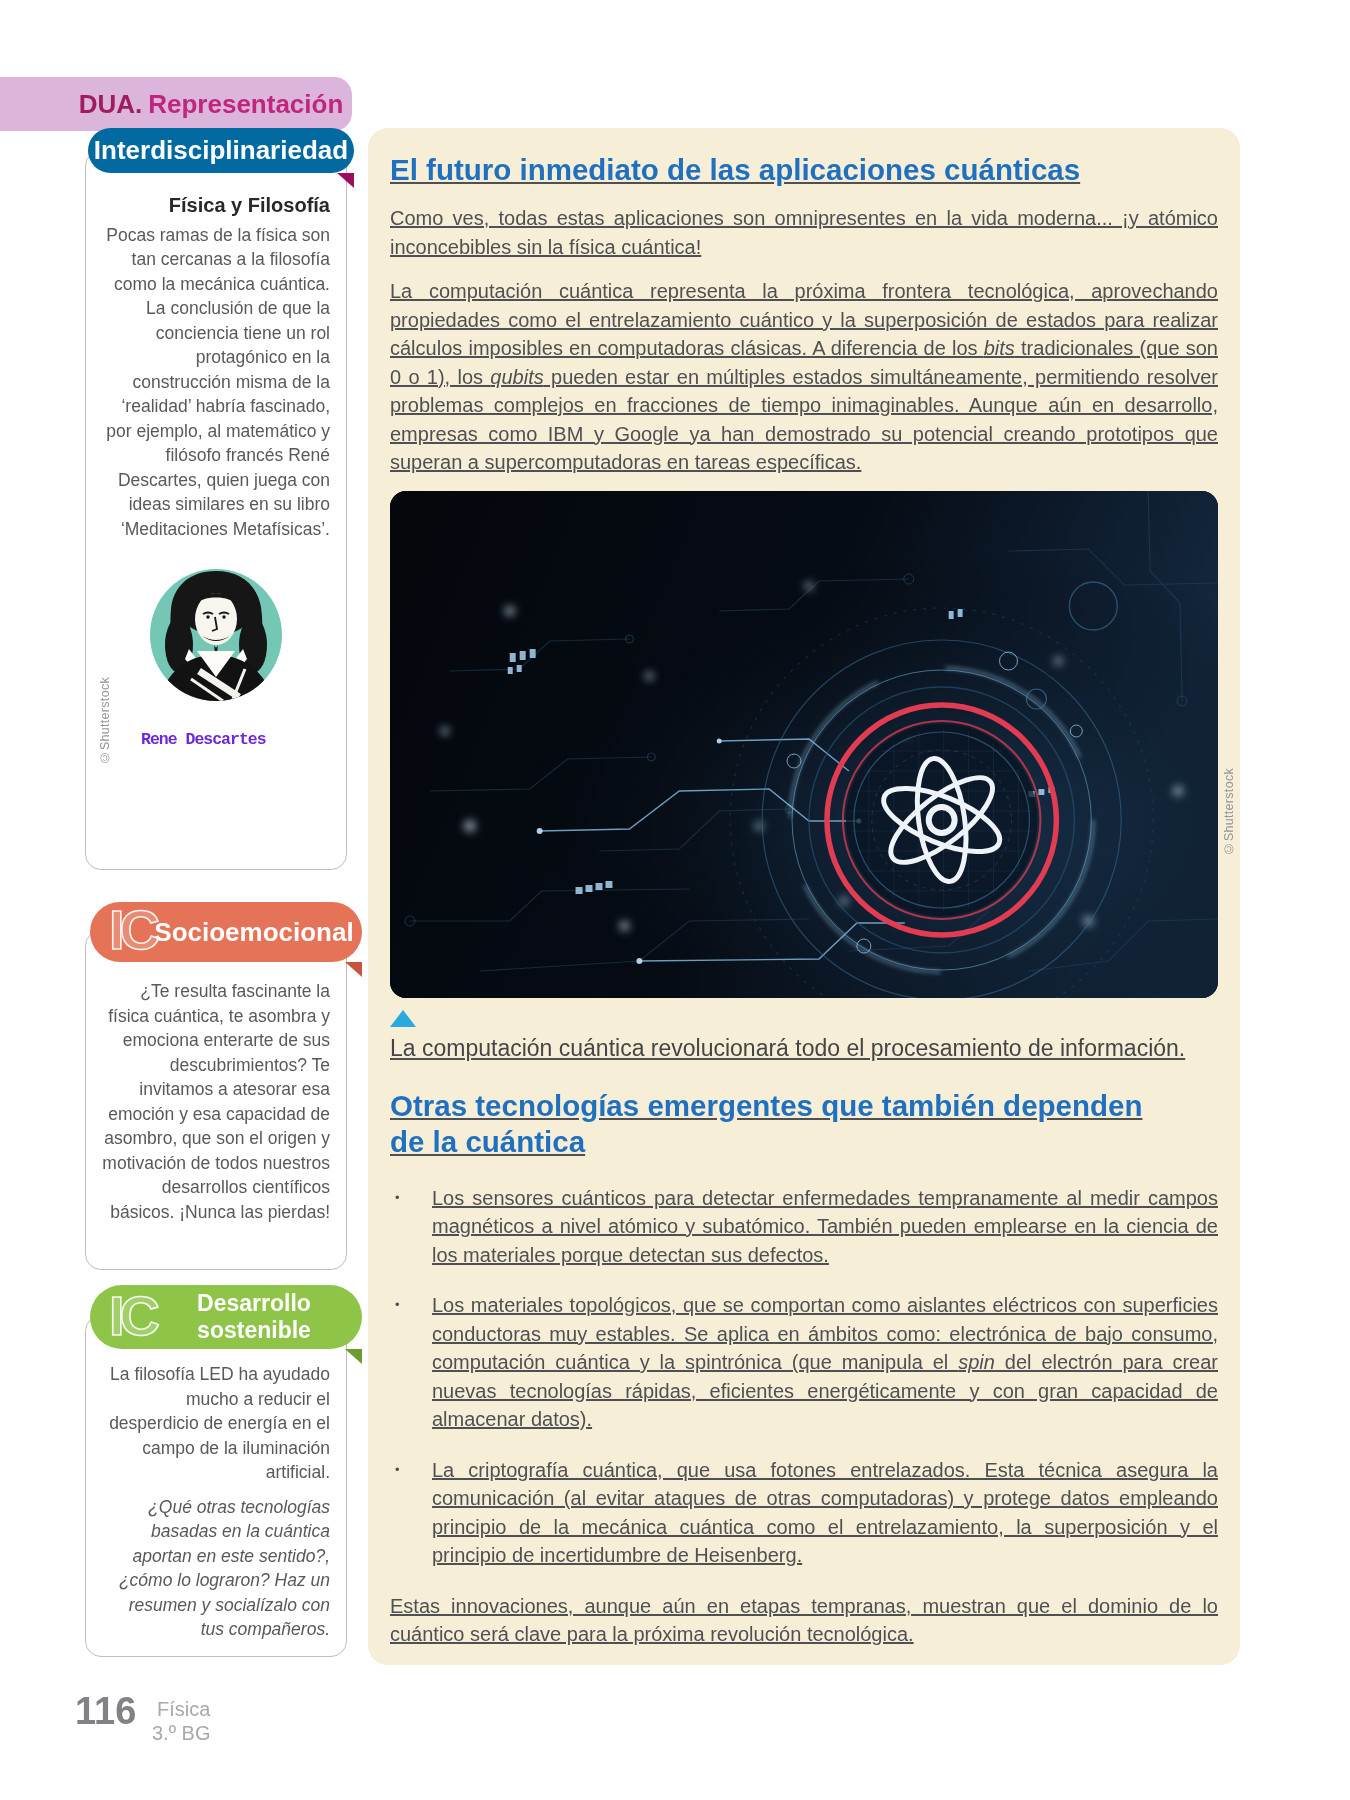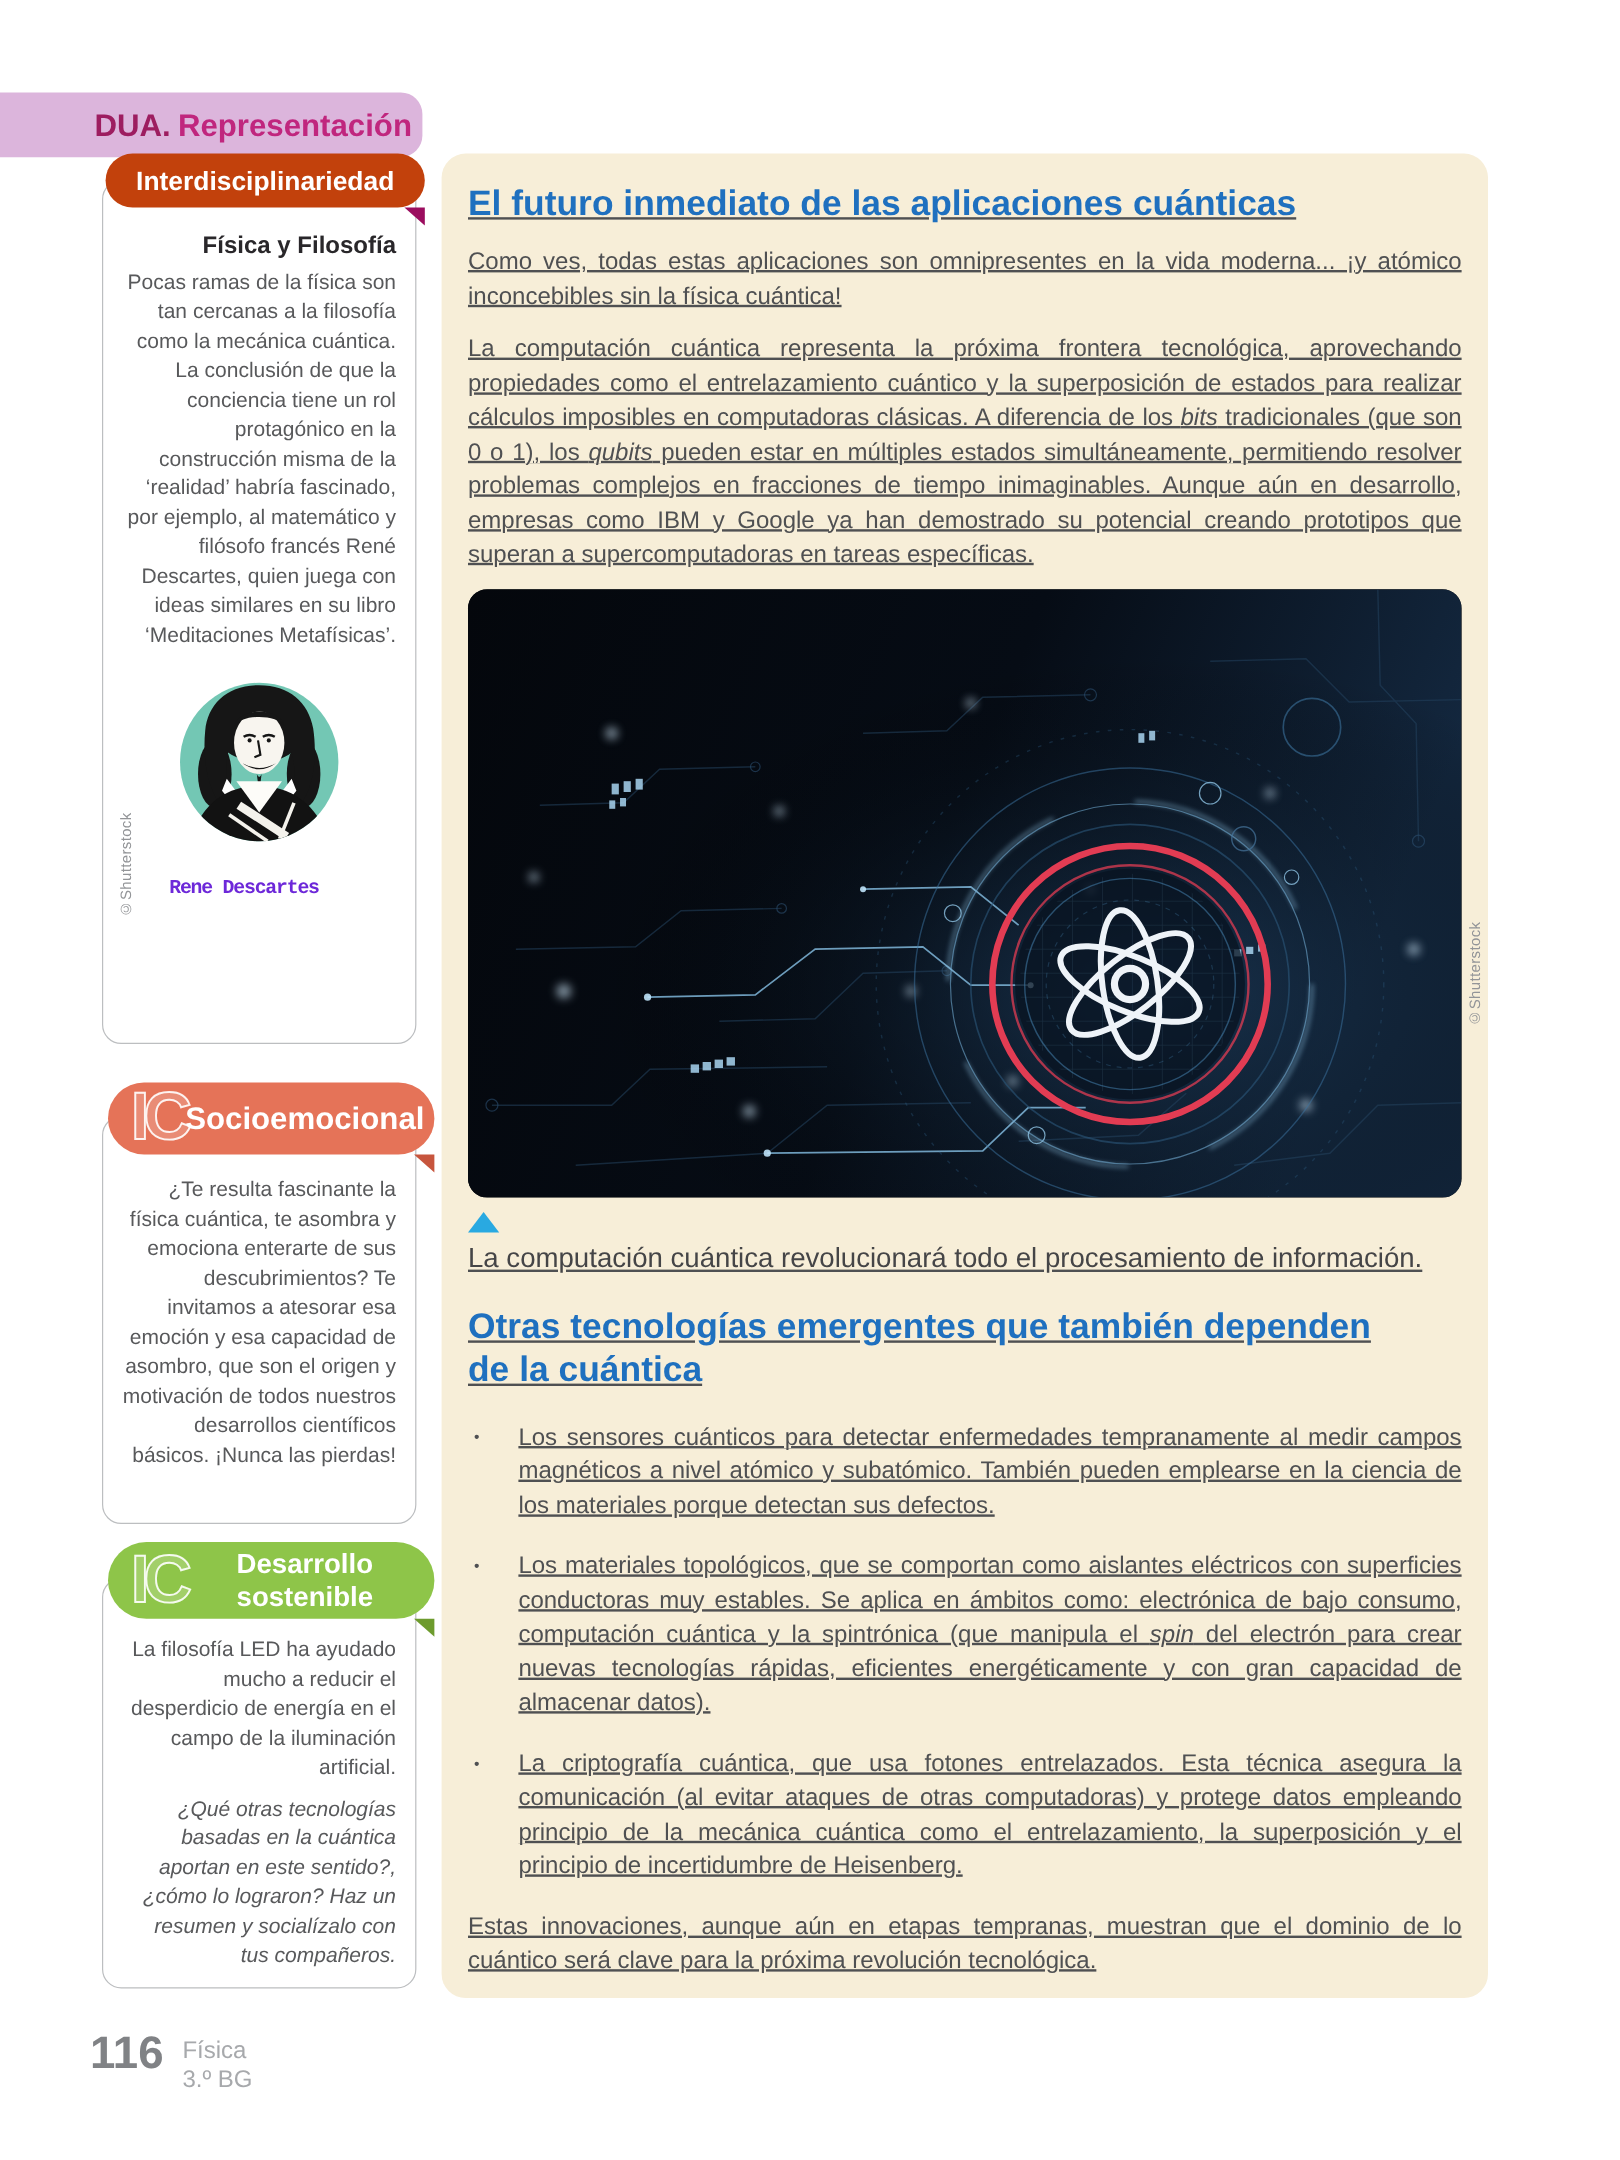--- a/index.html
+++ b/index.html
@@ -13,22 +13,22 @@
   .dua-bold{font-weight:bold;font-size:26px;color:#9d1d60;}
   .dua-rest{font-weight:bold;font-size:26px;color:#c0267e;margin-left:6px;}
 
   
   .sbox{position:absolute;left:85px;width:262px;background:#fff;border:1.5px solid #bcbec0;
         border-radius:16px;box-sizing:border-box;}
   .sbox-inner{padding:0 16px;text-align:right;color:#58595b;font-size:17.5px;line-height:24.5px;}
   .badge{position:absolute;z-index:3;color:#fff;font-weight:bold;text-align:center;}
   .fold{position:absolute;right:0;top:100%;width:0;height:0;border-left:17px solid transparent;}
 
-  .badge-inter{left:2px;top:-23px;width:266px;height:45px;line-height:45px;font-size:22px;
-               background:#c2410c;border-radius:23px;}
+  .badge-inter{left:2px;top:-23px;width:266px;height:45px;line-height:45px;font-size:26px;
+               background:#0369a1;border-radius:23px;}
   .badge-inter .fold{border-top:15px solid #9b0d5e;}
 
   .badge-socio{left:4px;top:-29px;width:272px;height:60px;line-height:60px;font-size:26px;
                background:#e57358;border-radius:30px;padding-left:56px;box-sizing:border-box;}
   .badge-socio .fold{border-top:15px solid #c7553d;}
 
   .badge-des{left:4px;top:-31px;width:272px;height:64px;font-size:23px;line-height:27px;
              background:#8ec549;border-radius:32px;display:flex;flex-direction:column;
              justify-content:center;padding-left:56px;box-sizing:border-box;}
   .badge-des .fold{border-top:15px solid #6d9b2d;}
@@ -64,21 +64,21 @@
   .bullets{margin-top:24px;}
   .bullet{position:relative;padding-left:42px;text-align:justify;line-height:28.5px;
           margin-bottom:22px;}
   .bullet::before{content:"•";position:absolute;left:5px;top:0;font-size:13px;line-height:28.5px;
                   color:#4f5052;}
   .closing{margin-top:0;}
   em{font-style:italic;}
 
   
   .page-num{position:absolute;left:75px;top:1690px;font-size:38px;font-weight:bold;color:#808285;}
-  .footer-sub{position:absolute;left:152px;top:1697px;font-size:20px;color:#a7a9ac;line-height:24px;}
+  .footer-sub{position:absolute;left:152px;top:1697px;font-size:20px;color:#a7a9ac;line-height:24px;text-align:right;}
 </style>
 </head>
 <body>
 
 <div id="page">
 
   <div class="dua-bar">
     <span class="dua-bold">DUA.</span>
     <span class="dua-rest">Representación</span>
   </div>

